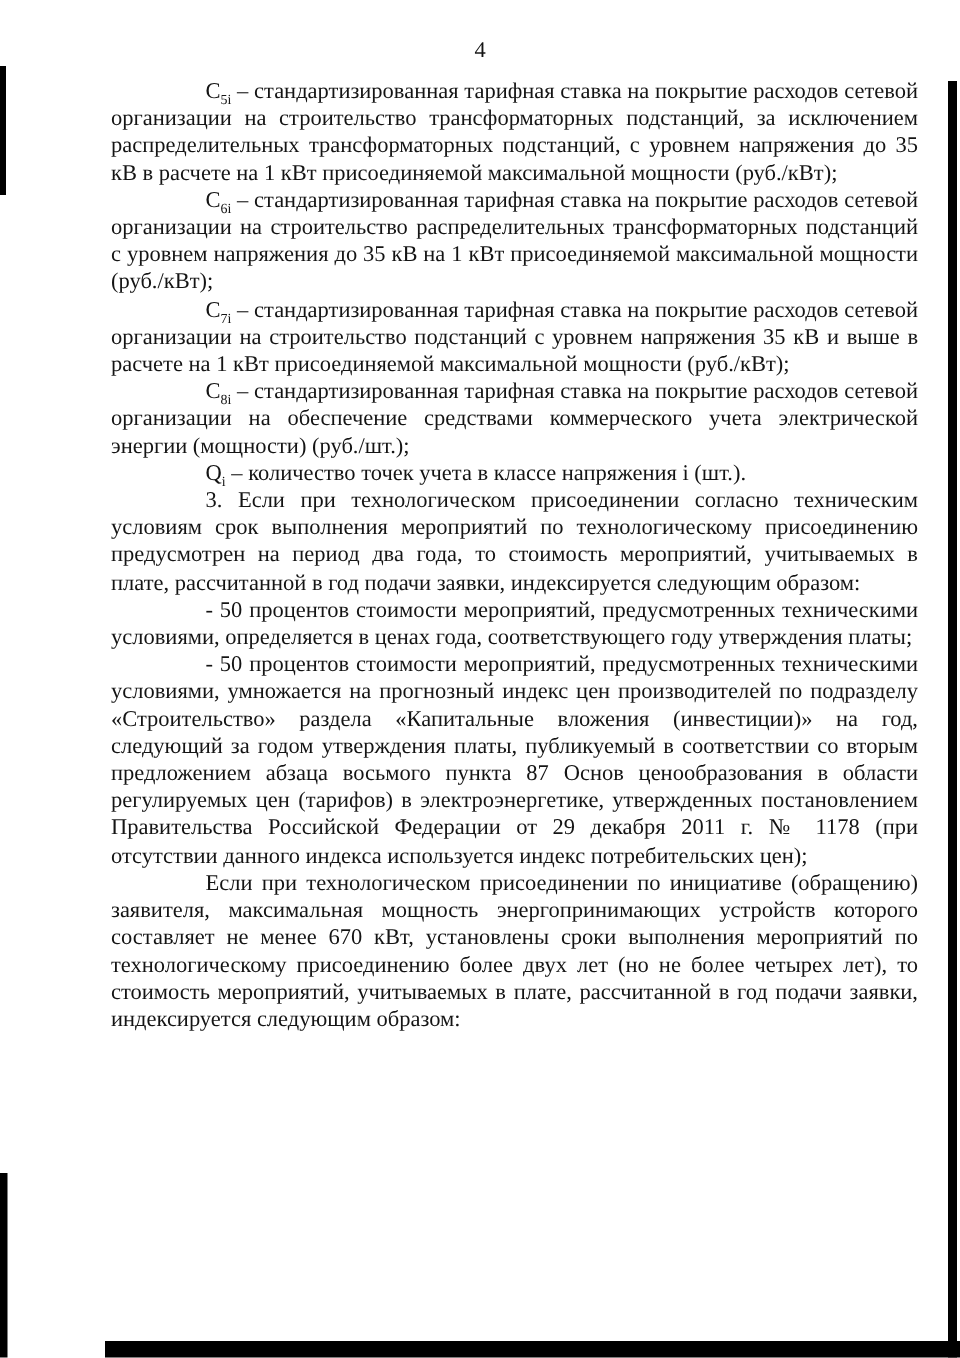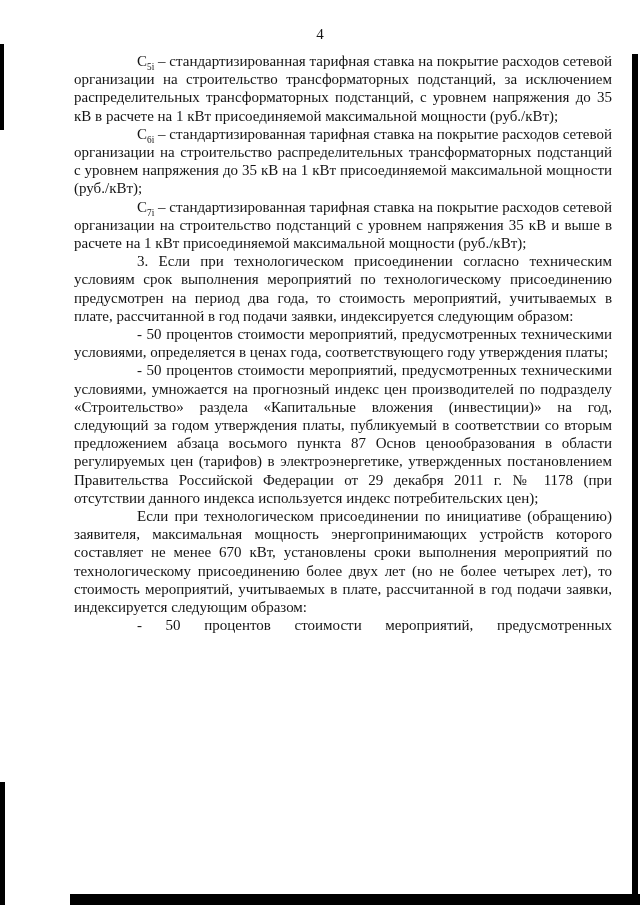--- a/index.html
+++ b/index.html
@@ -58,33 +58,34 @@
   <div class="page-number">4</div>
 
   <div class="content">
 
     <p class="para"><span><span>С</span><sub>5i</sub></span><span> – стандартизированная тарифная ставка на покрытие расходов сетевой организации на строительство трансформаторных подстанций, за исключением распределительных трансформаторных подстанций, с уровнем напряжения до 35 кВ в расчете на 1 кВт присоединяемой максимальной мощности (руб./кВт);</span></p>
 
     <p class="para"><span><span>С</span><sub>6i</sub></span><span> – стандартизированная тарифная ставка на покрытие расходов сетевой организации на строительство распределительных трансформаторных подстанций с уровнем напряжения до 35 кВ на 1 кВт присоединяемой максимальной мощности (руб./кВт);</span></p>
 
     <p class="para"><span><span>С</span><sub>7i</sub></span><span> – стандартизированная тарифная ставка на покрытие расходов сетевой организации на строительство подстанций с уровнем напряжения 35 кВ и выше в расчете на 1 кВт присоединяемой максимальной мощности (руб./кВт);</span></p>
 
+    <p class="para"><span><span>С</span><sub>8i</sub></span><span> – стандартизированная тарифная ставка на покрытие расходов сетевой организации на обеспечение средствами коммерческого учета электрической энергии (мощности) (руб./шт.);</span></p>
 
 
 
+    <p class="para"><span><span>Q</span><sub>i</sub></span><span> – количество точек учета в классе напряжения i (шт.).</span></p>
 
     <p class="para"><span>3. Если при технологическом присоединении согласно техническим условиям срок выполнения мероприятий по технологическому присоединению предусмотрен на период два года, то стоимость мероприятий, учитываемых в плате, рассчитанной в год подачи заявки, индексируется следующим образом:</span></p>
 
     <p class="para"><span>- 50 процентов стоимости мероприятий, предусмотренных техническими условиями, определяется в ценах года, соответствующего году утверждения платы;</span></p>
 
     <p class="para"><span>- 50 процентов стоимости мероприятий, предусмотренных техническими условиями, умножается на прогнозный индекс цен производителей по подразделу «Строительство» раздела «Капитальные вложения (инвестиции)» на год, следующий за годом утверждения платы, публикуемый в соответствии со вторым предложением абзаца восьмого пункта 87 Основ ценообразования в области регулируемых цен (тарифов) в электроэнергетике, утвержденных постановлением Правительства Российской Федерации от 29 декабря 2011 г. № 1178 (при отсутствии данного индекса используется индекс потребительских цен);</span></p>
 
     <p class="para"><span>Если при технологическом присоединении по инициативе (обращению) заявителя, максимальная мощность энергопринимающих устройств которого составляет не менее 670 кВт, установлены сроки выполнения мероприятий по технологическому присоединению более двух лет (но не более четырех лет), то стоимость мероприятий, учитываемых в плате, рассчитанной в год подачи заявки, индексируется следующим образом:</span></p>
 
-    <p class="para force-justify"><span>- 50 процентов стоимости мероприятий, предусмотренных</span></p>
 
   </div>
 
   <div class="artifact" style="left:0; top:44px; width:4px; height:86px;"></div>
   <div class="artifact" style="left:0; top:782px; width:5px; height:123px;"></div>
   <div class="artifact" style="left:632px; top:54px; width:6px; height:851px;"></div>
   <div class="artifact" style="left:70px; top:894px; width:570px; height:11px;"></div>
 
 </div>
 

